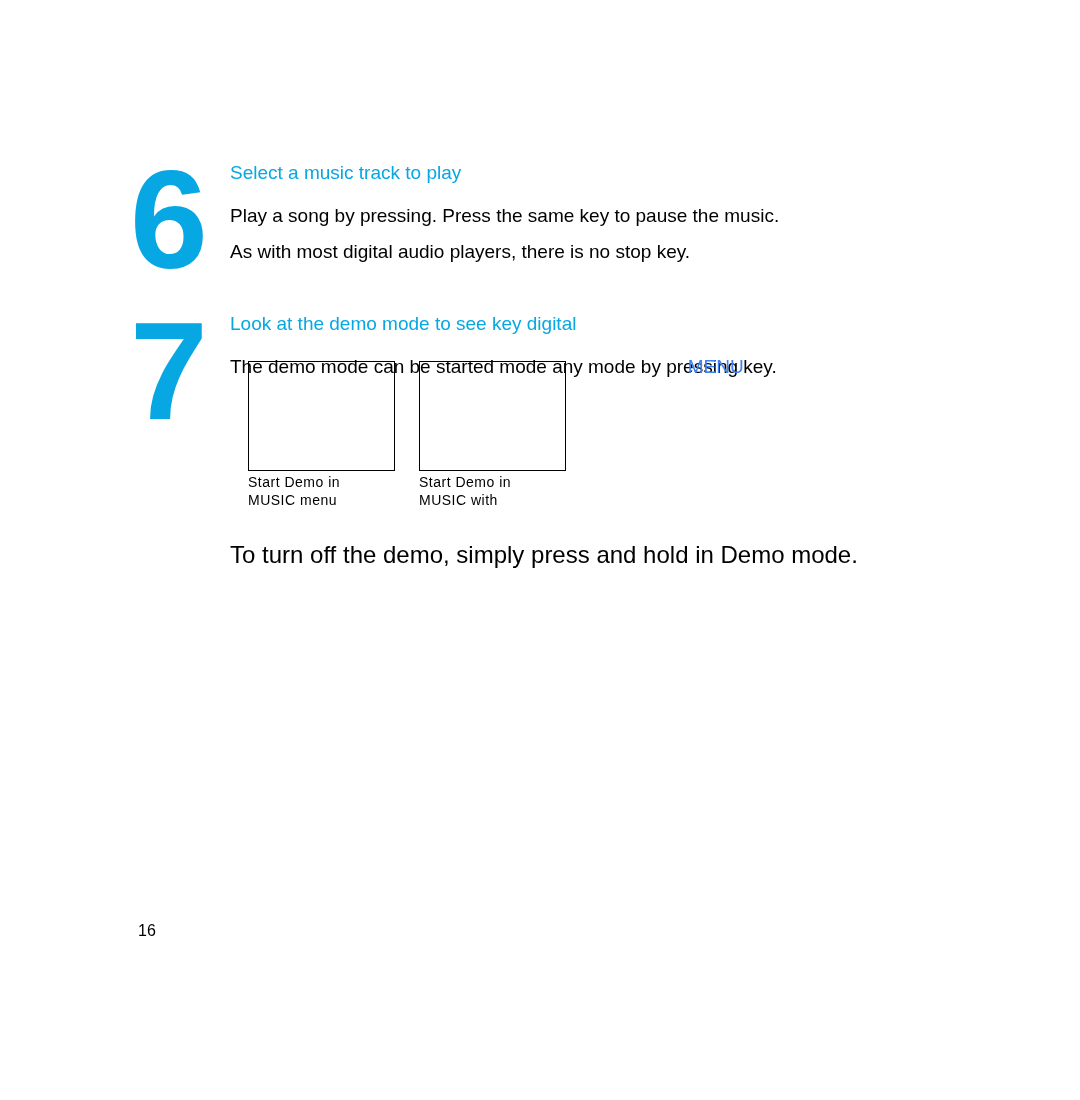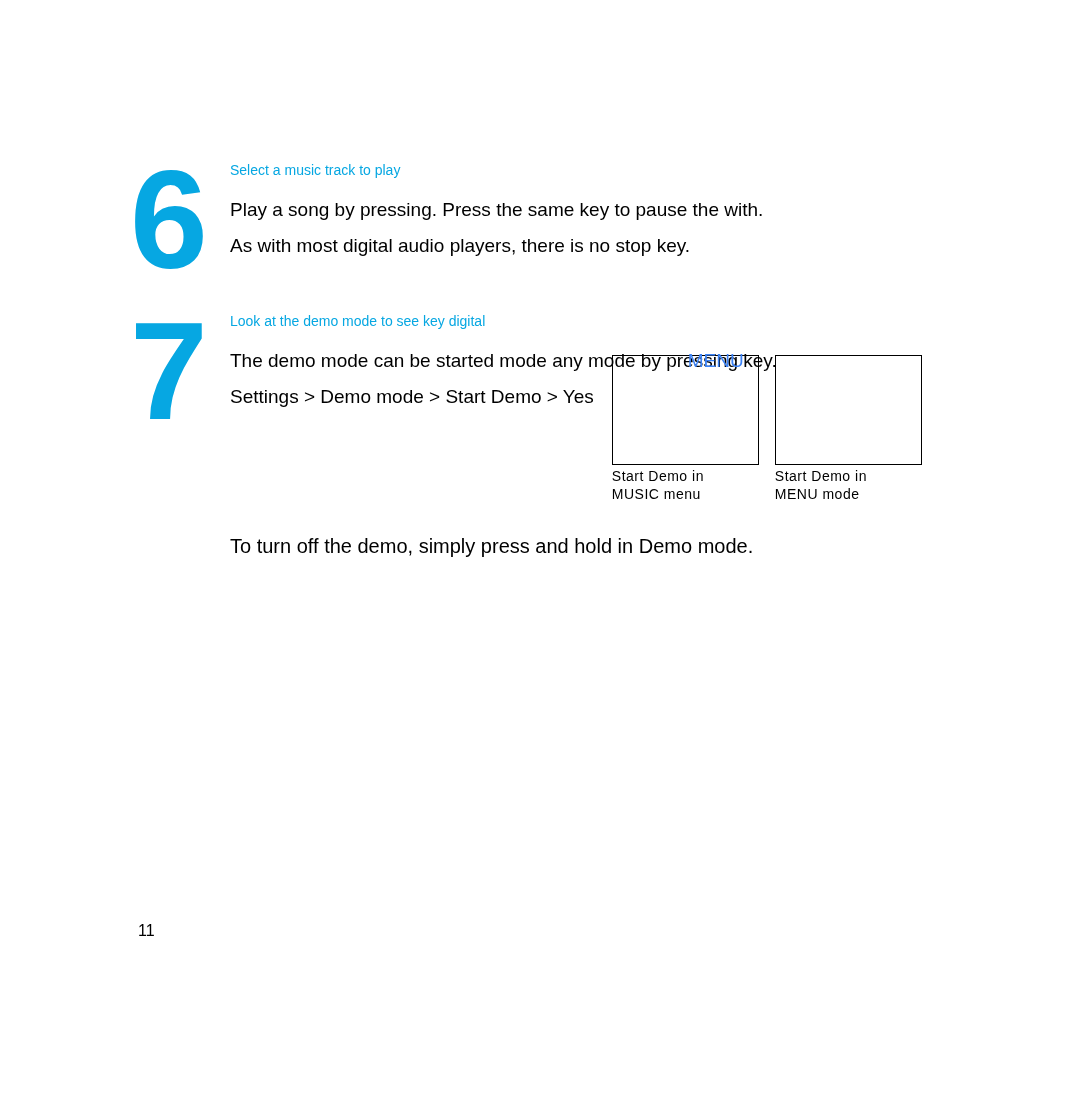--- a/index.html
+++ b/index.html
@@ -29,21 +29,21 @@
       min-width: 90px;
       font-family: Arial, Helvetica, sans-serif;
       letter-spacing: -6px;
     }
     .step-content {
       flex: 1;
       padding-top: 2px;
     }
     .step-title {
       color: #06a7e2;
-      font-size: 14px;
+      font-size: 19px;
       margin-bottom: 14px;
     }
     .step-text {
       color: #000000;
       font-size: 19px;
       line-height: 1.9;
     }
     .step7-content {
       flex: 1;
       padding-top: 2px;
@@ -53,21 +53,21 @@
     }
     .menu-path-line {
       display: flex;
       align-items: flex-start;
     }
     .path-text {
       white-space: nowrap;
     }
     .screenshots {
       display: flex;
-      gap: 16px;
+      gap: 24px;
       margin-left: 18px;
       margin-top: -24px;
     }
     .screenshot-block {
       display: flex;
       flex-direction: column;
     }
     .screenshot-box {
       width: 147px;
       height: 110px;
@@ -76,72 +76,71 @@
     }
     .screenshot-caption {
       font-size: 14px;
       color: #000000;
       margin-top: 2px;
       line-height: 1.3;
       letter-spacing: 0.5px;
     }
     .closing-line {
       color: #000000;
-      font-size: 20px;
+      font-size: 24px;
       margin-top: 28px;
       margin-left: 100px;
     }
     .page-number {
       position: absolute;
       bottom: 160px;
       left: 138px;
       font-size: 16px;
       color: #000000;
     }
   </style>
 </head>
 <body>
 
 <div class="step">
   <div class="step-number">6</div>
   <div class="step-content">
     <div class="step-title">Select a music track to play</div>
     <div class="step-text">
-      <div>Play a song by pressing. Press the same key to pause the with.</div>
+      <div>Play a song by pressing. Press the same key to pause the music.</div>
       <div>As with most digital audio players, there is no stop key.</div>
     </div>
   </div>
 </div>
 
 <div class="step">
   <div class="step-number">7</div>
   <div class="step7-content">
     <div class="step-title">Look at the demo mode to see key digital</div>
     <div class="step-text">
       <div style="position:relative;">
         <span>The demo mode can be started mode any mode by pre</span><span style="position:relative;display:inline-block;"><span>ssing</span><span class="inline-highlight" style="position:absolute;left:-6px;top:0;">MENU</span></span><span> key.</span>
       </div>
       <div class="menu-path-line">
-        <span class="path-text">Settings &gt; Demo mode &gt; Start Demo &gt; Yes</span>
         <div class="screenshots">
           <div class="screenshot-block">
             <div class="screenshot-box"></div>
             <div class="screenshot-caption">
               <span>Start Demo in</span><br>
               <span>MUSIC menu</span>
             </div>
           </div>
           <div class="screenshot-block">
             <div class="screenshot-box"></div>
             <div class="screenshot-caption">
               <span>Start Demo in</span><br>
-              <span>MENU mode</span>
+              <span>MUSIC with</span>
             </div>
           </div>
         </div>
       </div>
     </div>
   </div>
 </div>
 
 <div class="closing-line">To turn off the demo, simply press and hold in Demo mode.</div>
 
-<div class="page-number">11</div>
+<div class="page-number">16</div>
 
 </body></html>

